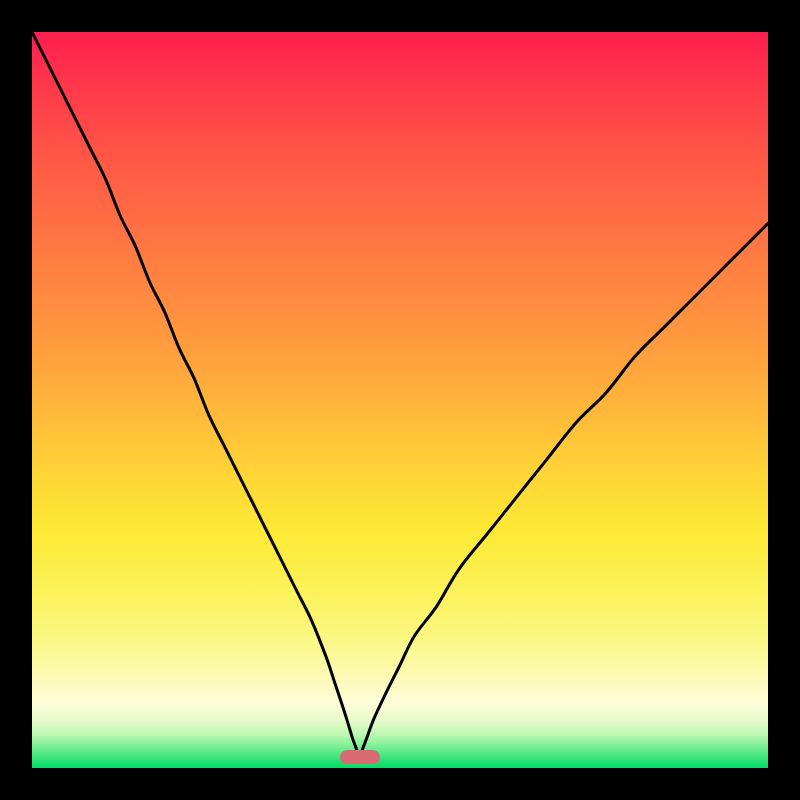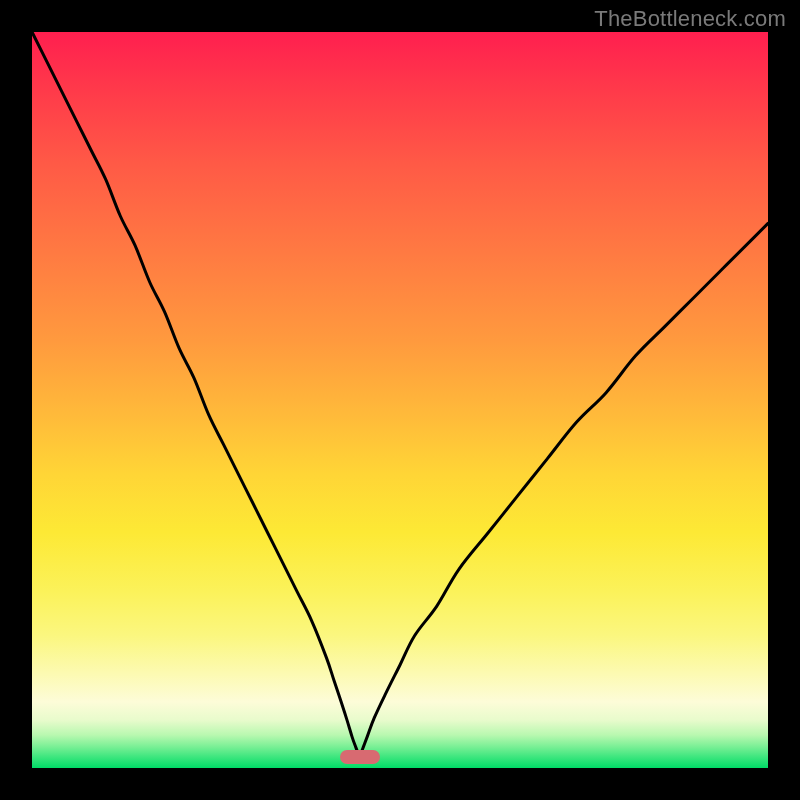--- a/index.html
+++ b/index.html
@@ -77,21 +77,20 @@
     stroke: #000;
     stroke-width: 3;
     stroke-linecap: round;
   }
 </style>
 </head>
 <body>
 
 <div class="frame">
 
-  <div class="watermark">TheBottleneck.com</div>
 
   <div class="plot">
 
     <svg class="curves" viewBox="0 0 736 736" preserveAspectRatio="none">
       <path id="left-curve" d="M 0.00 0.00 C 2.65 5.30 9.42 18.84 14.72 29.44 C 20.02 40.04 24.14 48.28 29.44 58.88 C 34.74 69.48 38.86 77.72 44.16 88.32 C 49.46 98.92 53.58 107.16 58.88 117.76 C 64.18 128.36 68.30 135.28 73.60 147.20 C 78.90 159.12 83.02 172.08 88.32 184.00 C 93.62 195.92 97.74 201.52 103.04 213.44 C 108.34 225.36 112.46 238.32 117.76 250.24 C 123.06 262.16 127.18 267.76 132.48 279.68 C 137.78 291.60 141.90 304.56 147.20 316.48 C 152.50 328.40 156.62 334.00 161.92 345.92 C 167.22 357.84 171.34 370.80 176.64 382.72 C 181.94 394.64 186.06 401.56 191.36 412.16 C 196.66 422.76 200.78 431.00 206.08 441.60 C 211.38 452.20 215.50 460.44 220.80 471.04 C 226.10 481.64 230.22 489.88 235.52 500.48 C 240.82 511.08 244.94 519.32 250.24 529.92 C 255.54 540.52 259.66 548.76 264.96 559.36 C 270.26 569.96 274.38 576.88 279.68 588.80 C 284.98 600.72 290.43 615.00 294.40 625.60 C 298.37 636.20 299.11 639.73 301.76 647.68 C 304.41 655.63 306.74 662.47 309.12 669.76 C 311.50 677.05 313.02 681.80 315.01 688.16 C 317.00 694.52 318.57 700.19 320.16 705.09 C 321.75 709.99 322.52 711.82 323.84 715.39 C 325.16 718.97 326.86 723.24 327.52 724.96"></path>
       <path id="right-curve" d="M 327.52 724.96 C 328.18 723.24 329.74 719.23 331.20 715.39 C 332.66 711.55 333.63 708.92 335.62 703.62 C 337.60 698.32 339.06 693.37 342.24 685.95 C 345.42 678.53 348.64 671.94 353.28 662.40 C 357.92 652.86 362.70 643.56 368.00 632.96 C 373.30 622.36 376.10 614.12 382.72 603.52 C 389.34 592.92 396.85 586.00 404.80 574.08 C 412.75 562.16 417.61 550.53 426.88 537.28 C 436.15 524.03 445.72 513.73 456.32 500.48 C 466.92 487.23 475.16 476.93 485.76 463.68 C 496.36 450.43 504.60 440.13 515.20 426.88 C 525.80 413.63 534.04 402.00 544.64 390.08 C 555.24 378.16 563.48 372.56 574.08 360.64 C 584.68 348.72 592.92 335.76 603.52 323.84 C 614.12 311.92 622.36 305.00 632.96 294.40 C 643.56 283.80 651.80 275.56 662.40 264.96 C 673.00 254.36 681.24 246.12 691.84 235.52 C 702.44 224.92 713.33 214.03 721.28 206.08 C 729.23 198.13 733.35 194.01 736.00 191.36"></path>
     </svg>
 
     <div id="min-marker" class="marker" style="left: 327.52px; top: 724.96px; background: rgb(216, 106, 113);"></div>
   </div>

